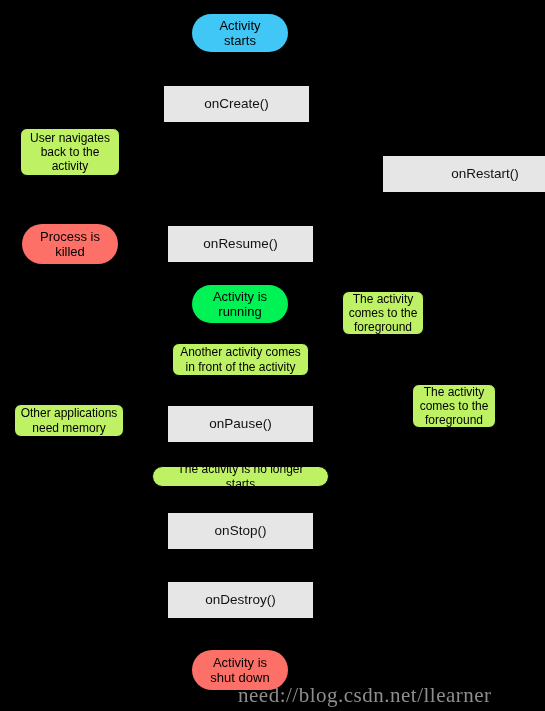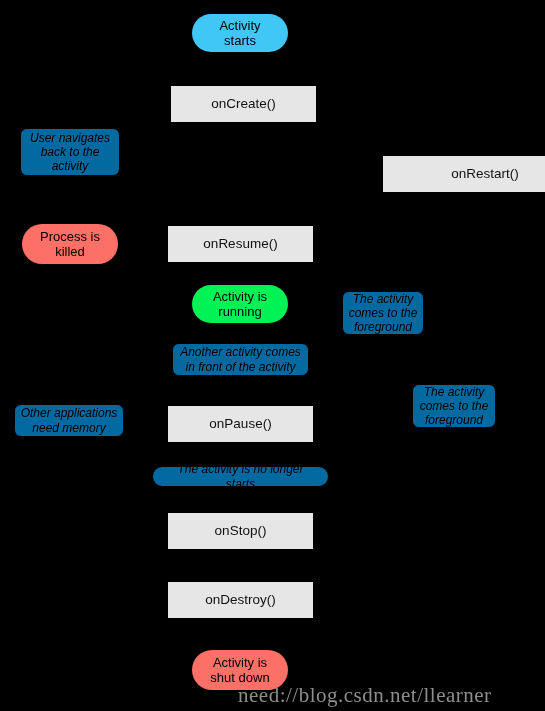--- a/index.html
+++ b/index.html
@@ -46,24 +46,23 @@
     font-size: 13px;
     color: #000000;
   }
   .state-start  { background: #41c7f5; }
   .state-run    { background: #00f255; }
   .state-killed { background: #fd7067; }
   .state-shut   { background: #fd7067; }
 
   
   .annotation {
-    background: #0369a1;
+    background: #bef264;
     border: 1.5px solid #000000;
     border-radius: 7px;
-    font-style: italic;
     font-size: 12px;
     color: #000000;
     padding: 2px 5px;
   }
   .annotation.pill {
     border-radius: 999px;
     padding: 2px 10px;
   }
 
   
@@ -79,21 +78,21 @@
   }
 </style>
 </head>
 <body>
 
 <div id="diagram">
 
   <div class="node state-pill state-start" style="left:192px; top:14px; width:96px; height:38px;">Activity
 starts</div>
 
-  <div class="node method-box" style="left:171px; top:86px; width:145px; height:36px;">onCreate()</div>
+  <div class="node method-box" style="left:164px; top:86px; width:145px; height:36px;">onCreate()</div>
 
   <div class="node annotation" style="left:20px; top:128px; width:100px; height:48px;">User navigates
 back to the
 activity</div>
 
 
   <div class="node method-box" style="left:383px; top:156px; width:162px; height:36px;padding-left:42px;">onRestart()</div>
 
   <div class="node state-pill state-killed" style="left:22px; top:224px; width:96px; height:40px;">Process is
 killed</div>

